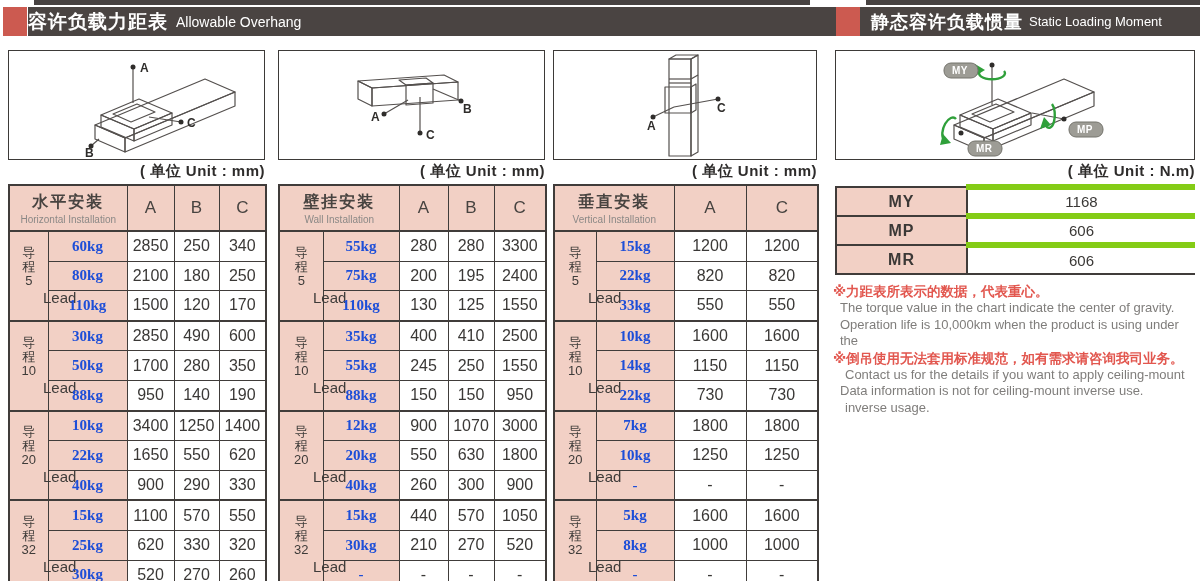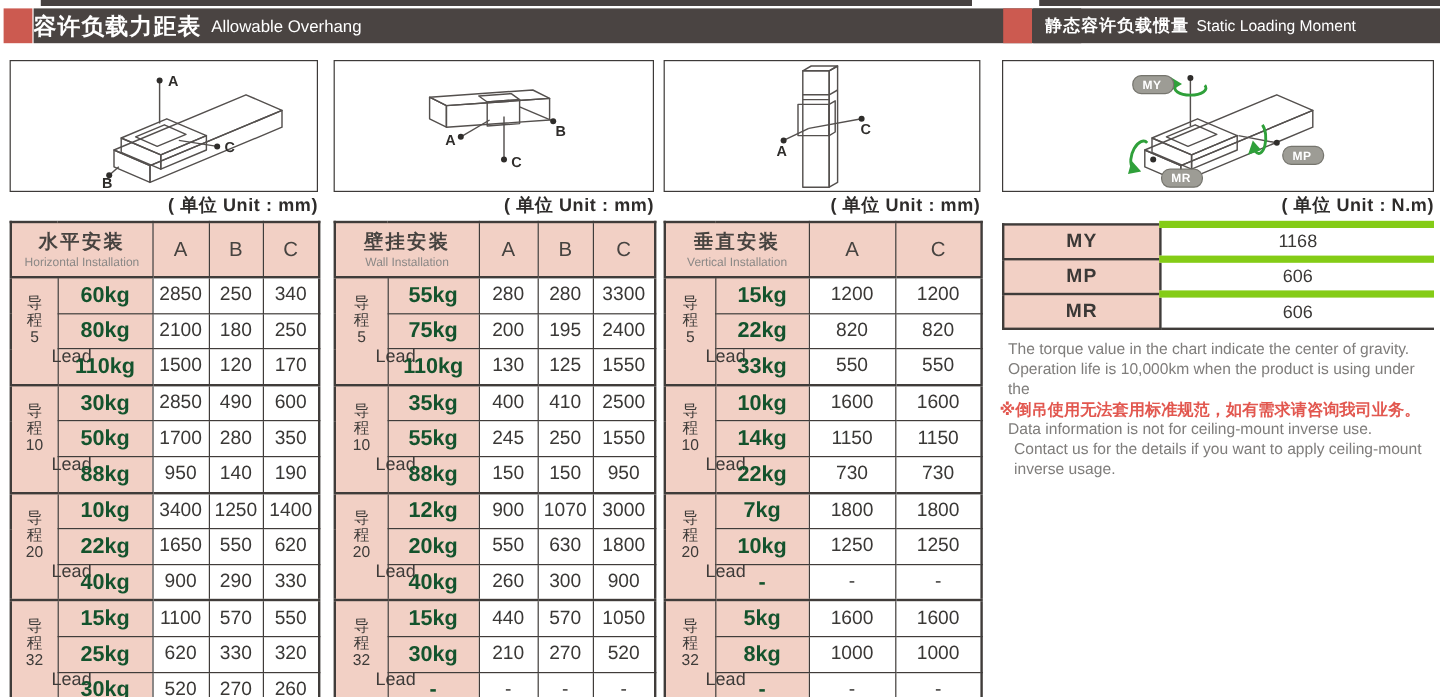--- a/index.html
+++ b/index.html
@@ -29,21 +29,21 @@
   .load-table th,.load-table td{border:1px solid #403c3a;padding:0;text-align:center;
     vertical-align:middle;}
   .load-table tr.hdr th{border-bottom:2px solid #403c3a;background:#f2d0c5;height:44px;}
   .load-table th.title .tzh{font-size:16px;font-weight:bold;color:#474340;letter-spacing:2px;}
   .load-table th.title .ten{font-size:10px;font-weight:normal;color:#8b8886;margin-top:1px;}
   .load-table th.colh{font-size:17px;font-weight:normal;color:#474340;}
   .load-table tr.gs td,.load-table tr.gs th{border-top:2px solid #403c3a;}
   .load-table th.lead{background:#f2d0c5;font-weight:normal;}
   .lead-zh{font-size:13px;line-height:14px;color:#3e3b39;}
   .lead-en{font-size:15px;color:#3e3b39;margin-top:1px;padding-left:33px;}
-  .load-table td.wt{background:#f2d0c5;font-size:18px;font-weight:bold;color:#14532d;height:28.6px;}
+  .load-table td.wt{background:#f2d0c5;font-size:15px;font-weight:bold;color:#1d4ed8;height:28.6px;font-family:Liberation Serif, serif;}
   .load-table td.val{background:#fff;font-size:16px;color:#3a3836;}
   
   #moment-wrap{position:absolute;left:835px;top:184px;width:360px;}
   table.moment{border-collapse:collapse;width:100%;table-layout:fixed;}
   .moment th{background:#f2d0c5;border:2px solid #403c3a;width:127px;height:25px;
     font-size:16px;font-weight:bold;color:#3b3836;letter-spacing:1px;}
   .moment td{border-top:6px solid #84cc16;border-bottom:2px solid #403c3a;border-right:none;
     font-size:15px;color:#3a3836;text-align:center;}
   
   #notes{position:absolute;left:833px;top:283px;width:366px;}
@@ -64,21 +64,21 @@
 
 <div class="thin-bar" style="left:34px;width:776px;"></div>
 <div class="red-sq" style="left:3px;"></div>
 <div class="hdr-bar" style="left:28px;width:873px;padding-left:0;">
   <span class="zh">容许负载力距表</span>
   <span class="en">Allowable Overhang</span>
 </div>
 <div class="thin-bar" style="left:866px;width:334px;"></div>
 <div class="red-sq" style="left:836px;"></div>
 <div class="hdr-bar" style="left:861px;width:339px;padding-left:10px;">
-  <span class="zh" style="font-size:14px;">静态容许负载惯量</span>
+  <span class="zh" style="font-size:18px;">静态容许负载惯量</span>
   <span class="en" style="font-size:13px;margin-left:6px;">Static Loading Moment</span>
 </div>
 
 <div class="diagram-box" style="left:8px;width:257px;">
   <svg width="254" height="107" viewBox="0 0 254 107">
     <path class="ln" d="M 86,74 L 196,28 L 226,41 L 116,87 Z"></path>
     <path class="ln" d="M 116,87 L 226,41 L 226,55 L 116,101 Z"></path>
     <path class="ln" d="M 86,74 L 116,87 L 116,101 L 86,88 Z"></path>
     <path class="ln" d="M 92,64 L 130,48 L 163,62 L 125,78 Z"></path>
     <path class="ln" d="M 125,78 L 163,62 L 163,74 L 125,90 Z"></path>
@@ -501,19 +501,20 @@
     </tr>
     <tr>
       <th>MR</th>
       <td>606</td>
     </tr>
   </tbody>
     </table>
 </div>
 
 <div id="notes">
+    <div class="note-zh">※力距表所表示的数据，代表重心。</div>
     <div class="note-en">The torque value in the chart indicate the center of gravity.</div>
     <div class="note-en">Operation life is 10,000km when the product is using under the</div>
     <div class="note-zh">※倒吊使用无法套用标准规范，如有需求请咨询我司业务。</div>
+    <div class="note-en cont">Contact us for the details if you want to apply ceiling-mount</div>
     <div class="note-en">Data information is not for ceiling-mount inverse use.</div>
-    <div class="note-en cont">Contact us for the details if you want to apply ceiling-mount</div>
     <div class="note-en cont">inverse usage.</div>
   </div>
 
 </body></html>

